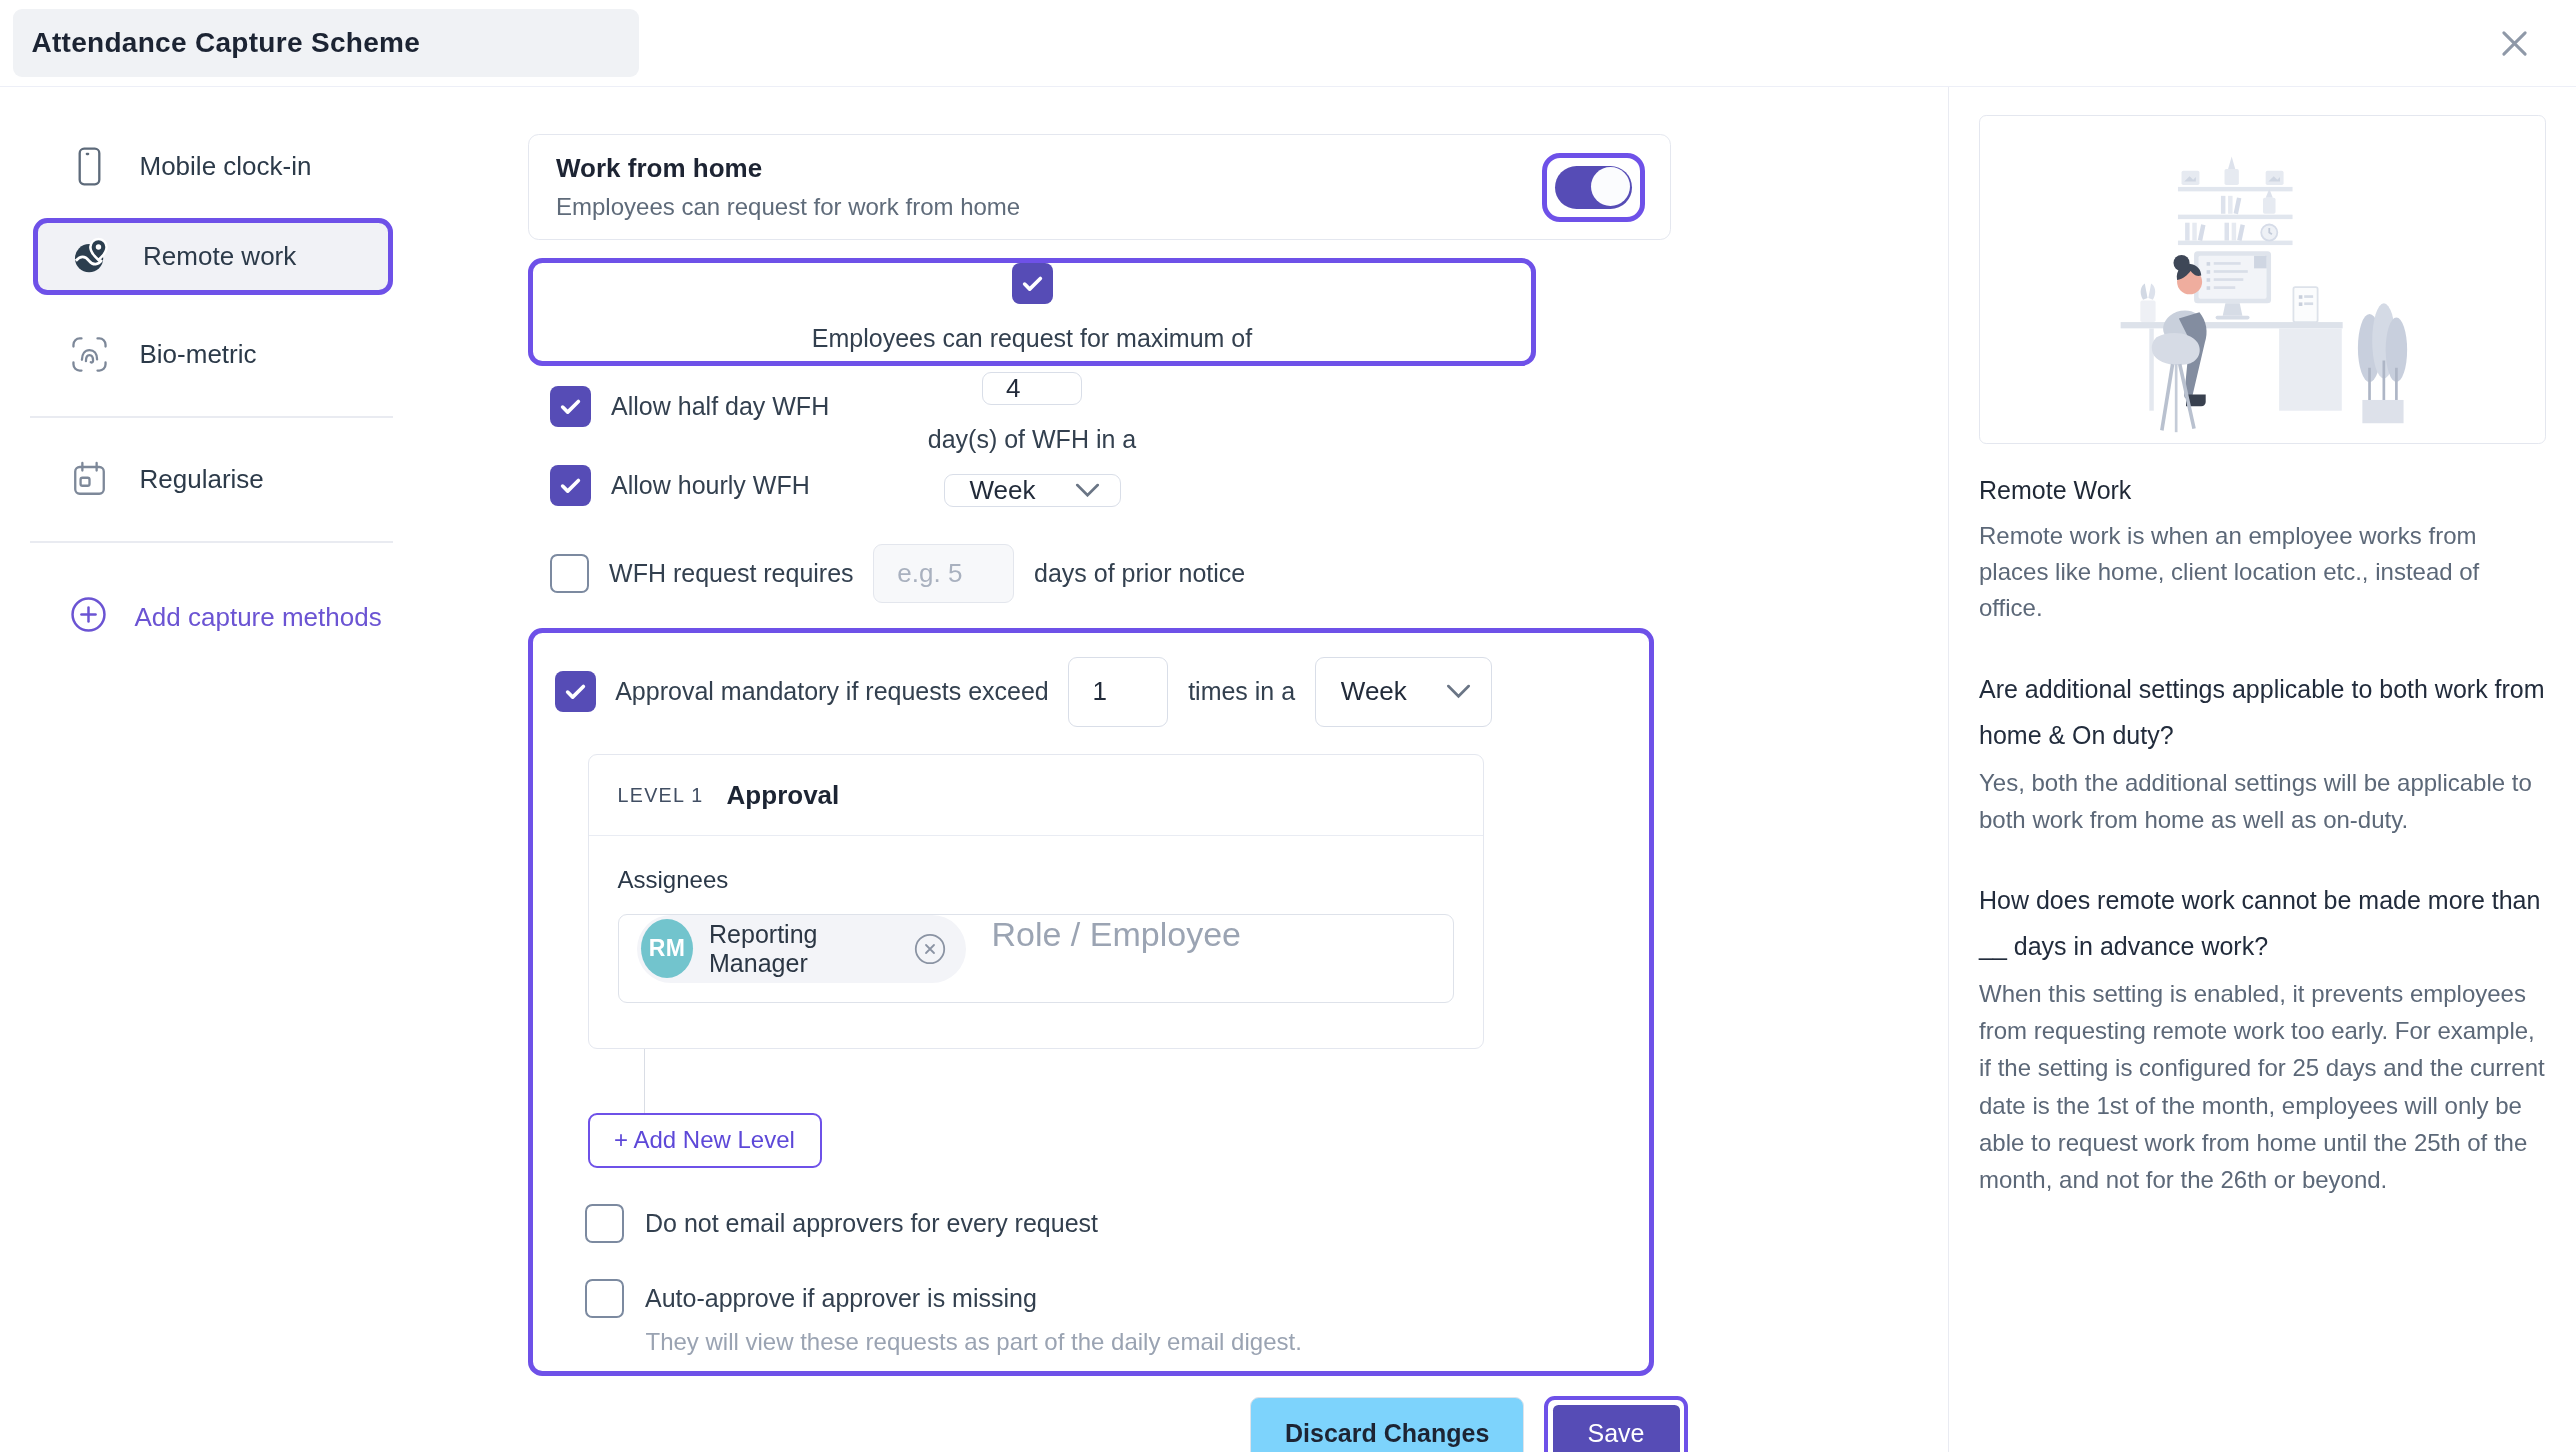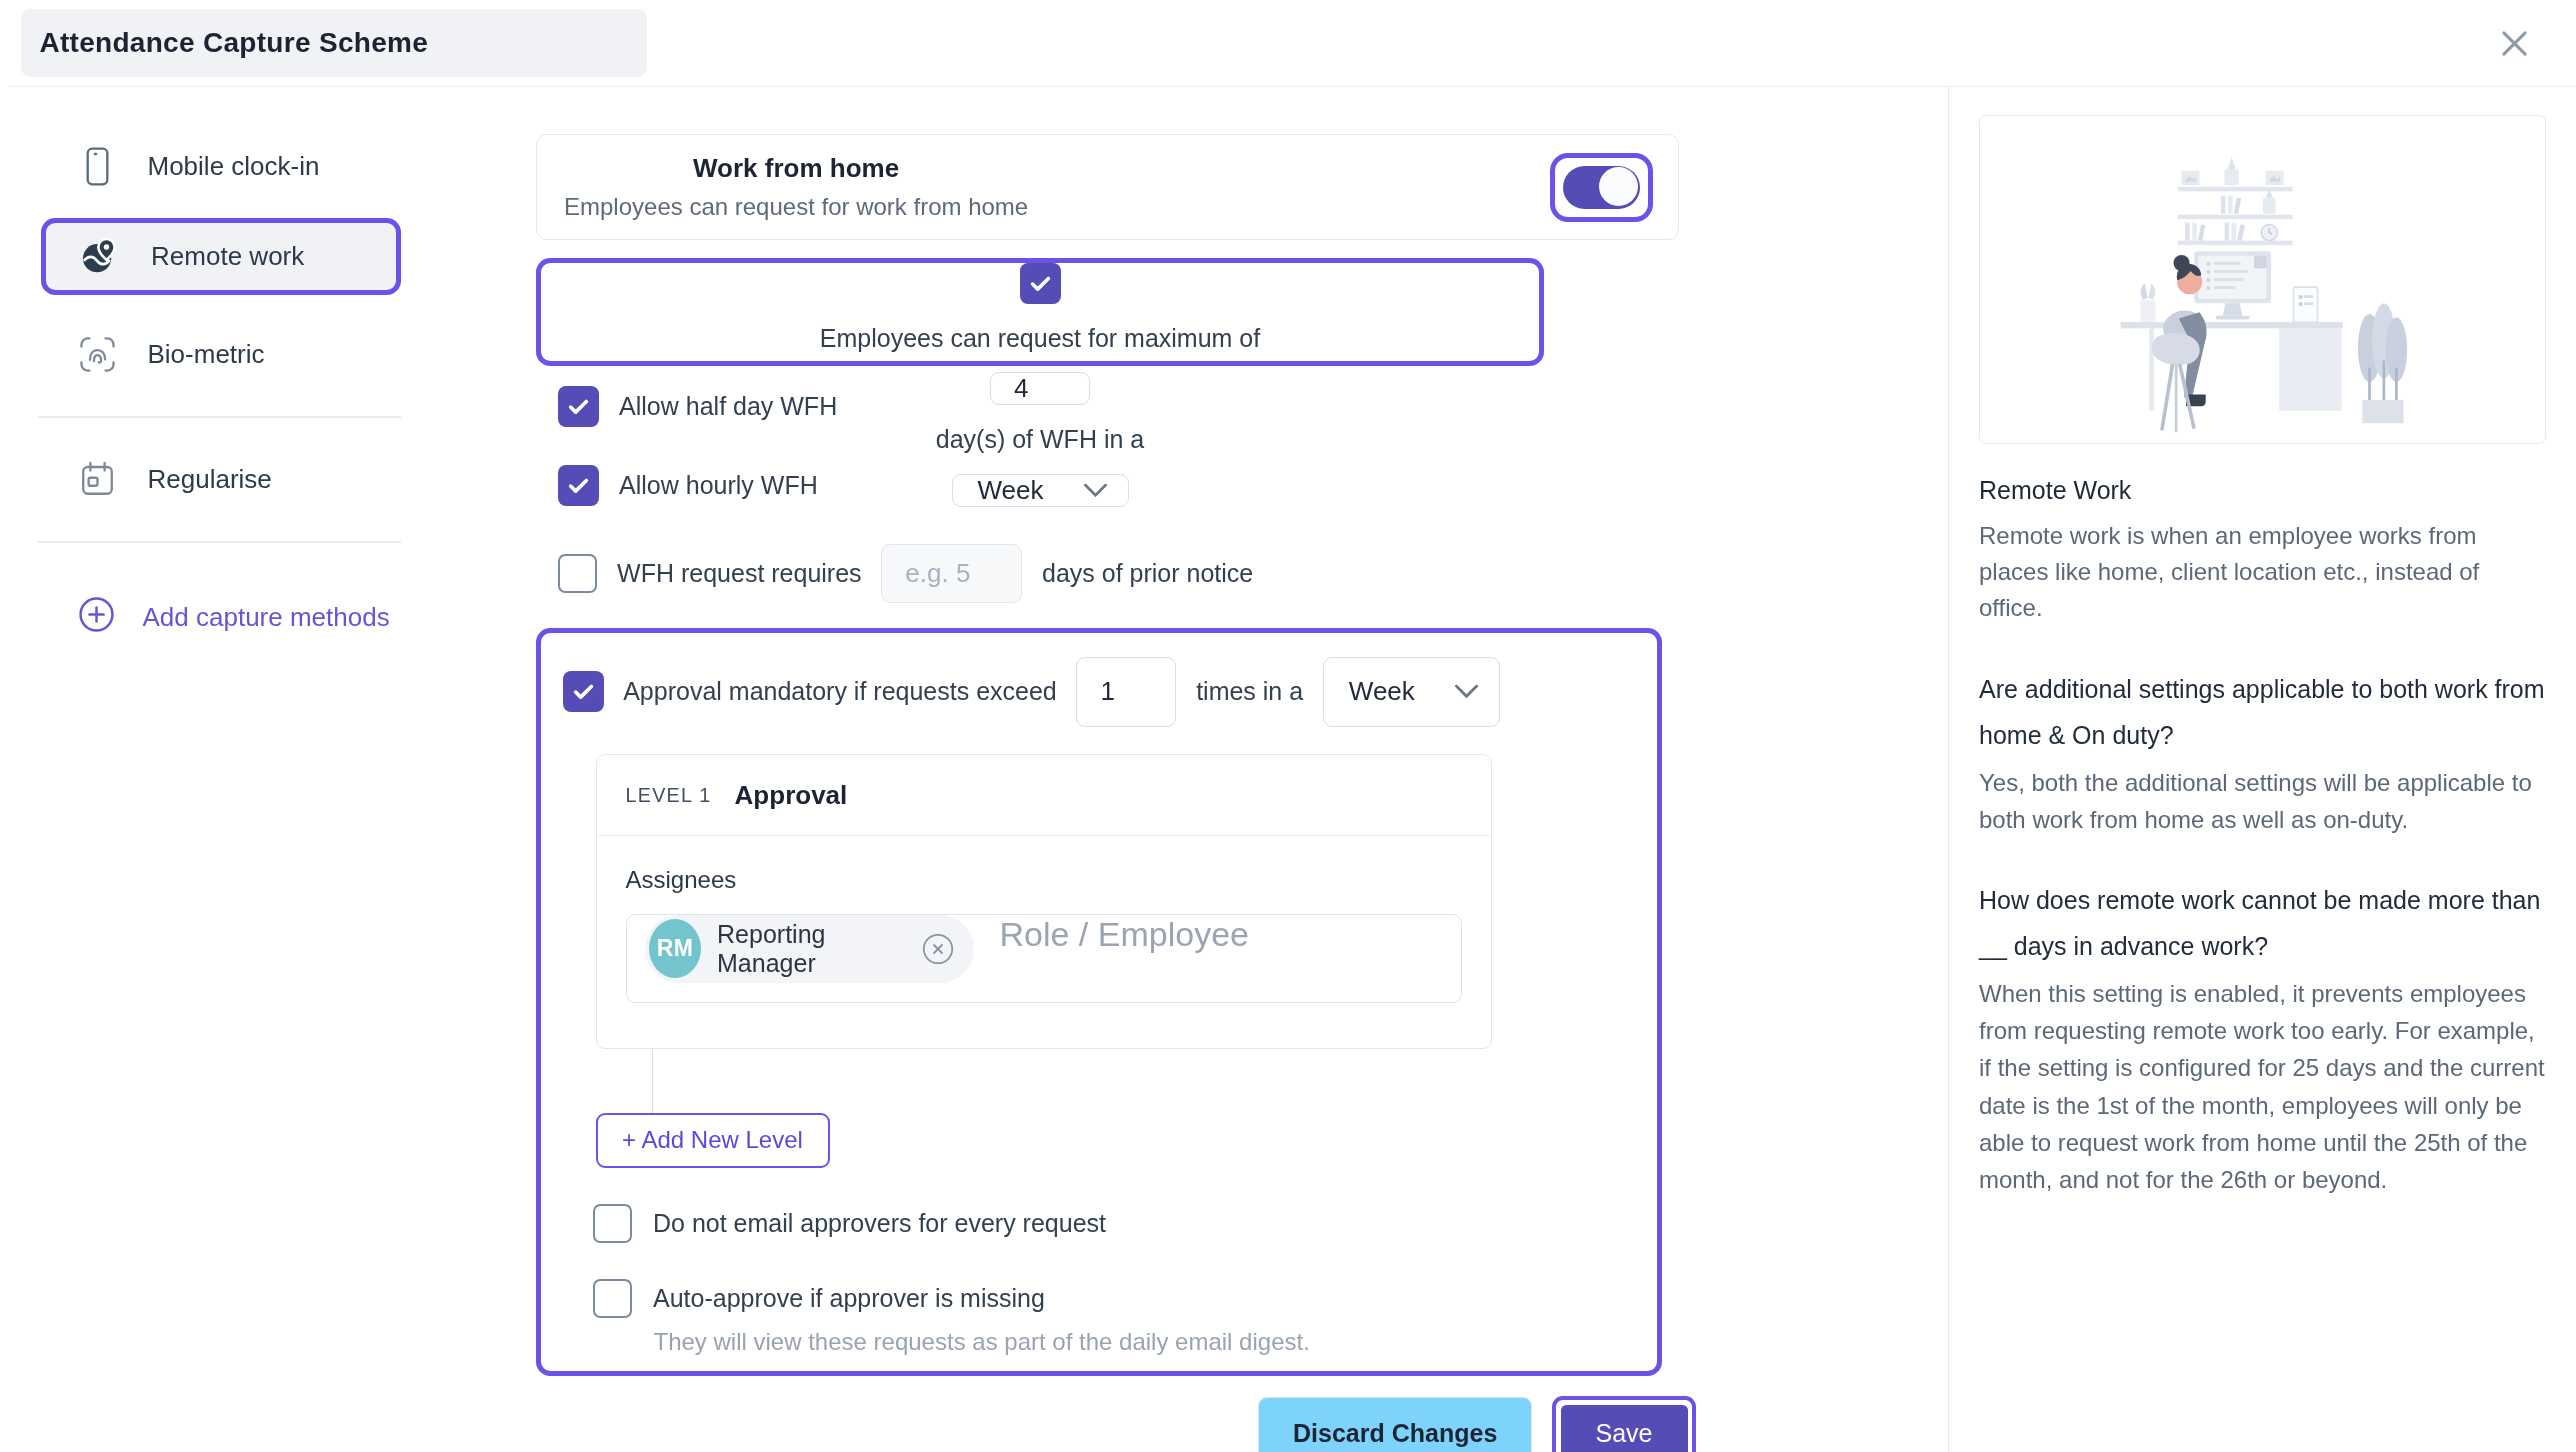--- a/index.html
+++ b/index.html
@@ -1,18 +1,18 @@
 <!DOCTYPE html>
 <html style="font-size:14.3px"><head>
 <meta charset="utf-8">
 <style>
   * { margin:0; padding:0; box-sizing:border-box; }
   html,body { width:2576px; height:1453px; overflow:hidden; background:#fff;
               font-family:"Liberation Sans", sans-serif; color:#2c3a49; }
-  .app { position:relative; width:2576px; height:1453px; background:#fff;padding-left:8px; }
+  .app { position:relative; width:2576px; height:1453px; background:#fff; }
 
   
   .hdr { height:87px; display:flex; align-items:center; padding:0 38px 0 13.4px;
          border-bottom:1.8px solid #edeff7; }
   .title-pill { background:#f0f2f5; border-radius:9px; height:68px; width:626px;
                 display:flex; align-items:center; padding-left:18px;
                 font-size:28px; font-weight:700; color:#1c2433; letter-spacing:0.3px; }
   .close-btn { margin-left:auto; width:47px; height:47px; display:flex;
                align-items:center; justify-content:center; cursor:pointer; }
 
@@ -29,21 +29,21 @@
   .side-item.selected { border:5.4px solid #6e51e8; border-radius:14.3px; background:#f1f2f6;
                         width:360px; margin:12.5px 0 21.5px 3.6px; padding-left:34px; }
   .side-div { height:1.8px; background:#e9ebf1; width:363px; margin:23px 0; }
   .side-add { display:flex; align-items:center; gap:27px; margin-top:52px;
               padding-left:39px; font-size:26px; color:#6b54d3; cursor:pointer; }
 
   
   .content { width:1143px; }
   .wfh-card { width:1143px; height:106px; border:1.8px solid #e4e7ef; border-radius:10.7px;
               display:flex; align-items:center; padding:0 25px 0 27px; }
-  .wfh-title { font-size:26px; font-weight:700; color:#1d2433;text-align:center; }
+  .wfh-title { font-size:26px; font-weight:700; color:#1d2433; }
   .wfh-sub   { font-size:24px; color:#5f6b7a; margin-top:9px; }
   .toggle-ring { margin-left:auto; border:5.4px solid #6e51e8; border-radius:18px;
                  padding:8px; background:#fff; cursor:pointer; }
   .toggle { width:77px; height:43px; border-radius:21.5px; background:#564cb6; position:relative; }
   .knob { position:absolute; right:1.8px; top:1.8px; width:39px; height:39px; border-radius:50%;
           background:#fbfcfe; }
 
   .row { display:flex; align-items:center; gap:19.7px; font-size:25px; color:#33404f; }
   .ring-row { margin-top:18px; width:1008px; height:108px; border:5.4px solid #6e51e8;
               border-radius:14.3px; padding:0 21.5px;flex-direction:column; }

